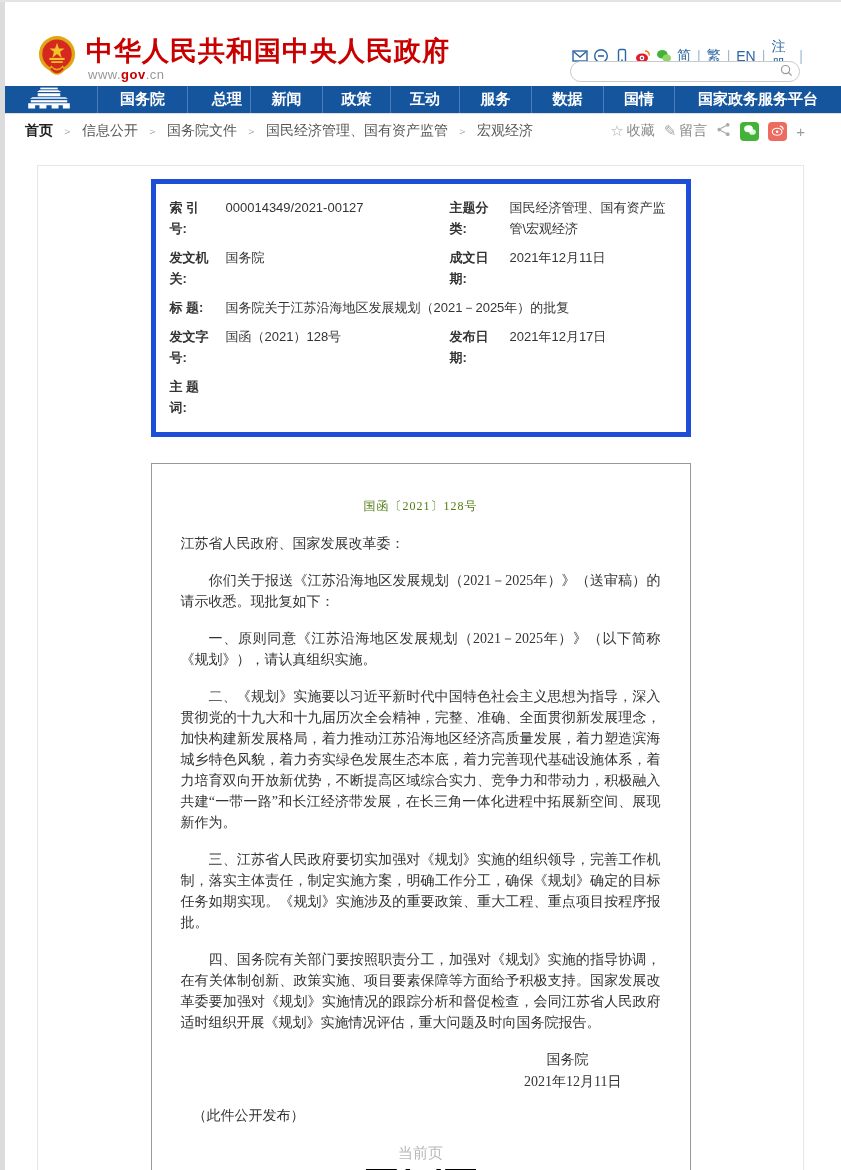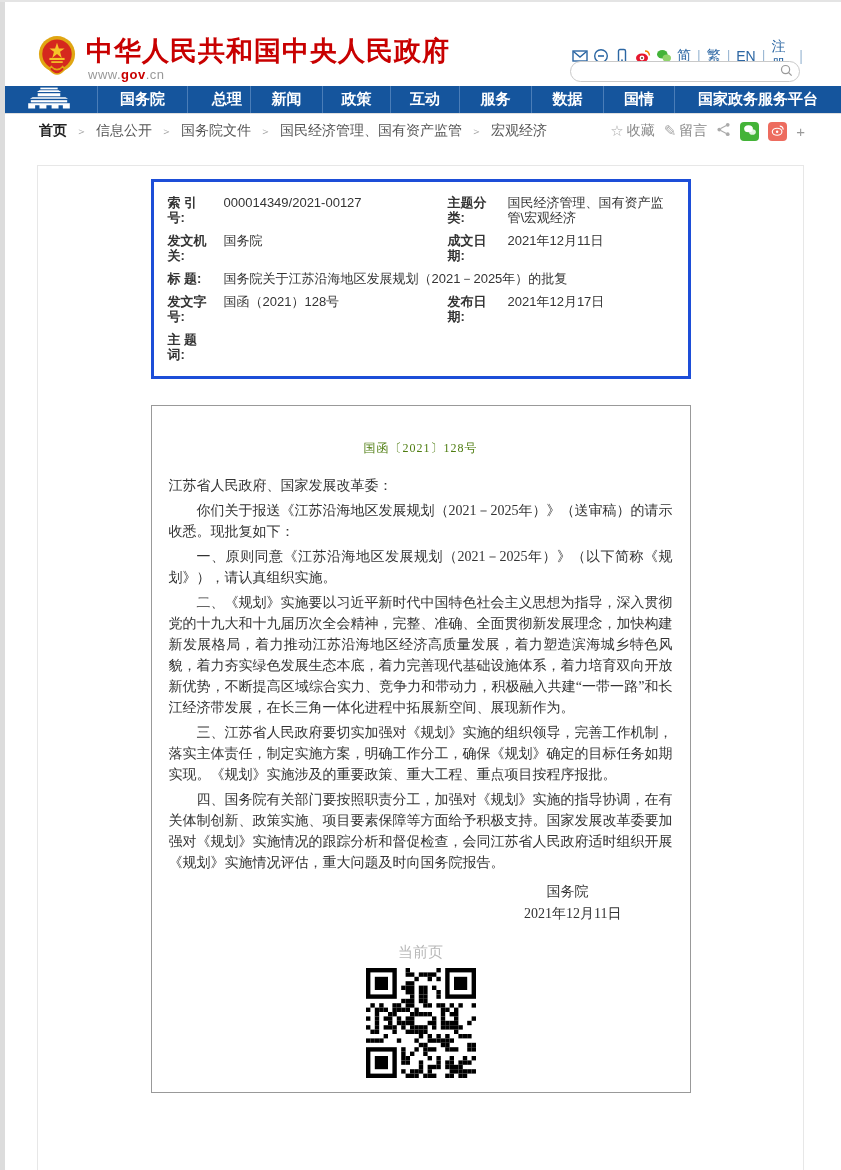--- a/index.html
+++ b/index.html
@@ -34,51 +34,51 @@
   .search-btn{width:20px;height:17px;border:none;background:transparent;cursor:pointer;padding:0 6px 0 0;}
 
   
   .nav{height:27px;background:var(--nav-blue);display:flex;align-items:stretch;}
   .nav-cell{display:flex;align-items:center;justify-content:center;color:#fff;font-size:15px;
     font-weight:bold;border-left:1px solid var(--nav-divider);cursor:pointer;white-space:nowrap;}
   .nav-cell:first-child{border-left:none;}
   .nav-under{height:1px;background:#dfdfdf;}
 
   
-  .crumbrow{height:34px;display:flex;align-items:center;padding:0 36px 0 15px;font-size:14px;margin-left:24px;}
+  .crumbrow{height:34px;display:flex;align-items:center;padding:0 36px 0 25px;font-size:14px;}
   .crumb{color:#555;cursor:pointer;}
   .crumb.home{color:#222;font-weight:bold;}
   .crumb-sep{color:#999;font-size:11px;margin:0 9px;}
   .crumb-actions{margin-left:auto;display:flex;align-items:center;gap:9px;color:#888;}
   .act{display:flex;align-items:center;gap:3px;cursor:pointer;color:#888;}
   .act .glyph{color:#aaa;font-size:15px;}
   .chip{width:19px;height:19px;border-radius:4px;display:flex;align-items:center;
     justify-content:center;cursor:pointer;}
   .chip.wechat{background:var(--wechat-green);}
   .chip.weibo{background:var(--weibo-red);}
   .plus{color:#999;font-size:15px;cursor:pointer;}
 
   
   .container{position:absolute;left:37px;top:165px;width:767px;height:1005px;
     border:1px solid #e7e7e7;border-bottom:none;background:#fff;overflow:hidden;}
 
   
-  .meta-card{width:540px;margin:13px auto 0;border:3px solid #1d4ed8;padding:9px 14px 10px;
-    display:grid;grid-template-columns:44px 212px 48px 1fr;column-gap:12px;font-size:13px;line-height:15px;}
+  .meta-card{width:540px;margin:13px auto 0;border:5px solid #1d4ed8;padding:9px 14px 10px;
+    display:grid;grid-template-columns:44px 212px 48px 1fr;column-gap:12px;font-size:13px;line-height:21px;}
   .meta-label{font-weight:bold;color:#333;word-break:break-all;padding:4px 0;}
   .meta-value{color:#333;padding:4px 0;}
   .span3{grid-column:2 / 5;}
 
   
   .doc-card{width:540px;margin:26px auto 0;border:1px solid #999;background:#fff;
     padding:27px 13px 14px;font-family:"Liberation Serif","DejaVu Serif",serif;color:#333;}
   .doc-title{text-align:center;font-size:21px;font-weight:bold;line-height:29px;}
   .doc-number{text-align:center;font-size:12px;color:#4d7c0f;margin-top:7px;letter-spacing:1px;}
   .doc-body{margin-top:18px;font-size:14px;line-height:21px;text-align:justify;}
-  .doc-body p{margin:4px;text-indent:2em;}
+  .doc-body p{margin:16px;text-indent:2em;}
   .doc-body p.salutation{text-indent:0;}
   .sig-name{text-align:right;padding-right:88px;margin-top:8px;font-size:14px;line-height:22px;}
   .sig-date{text-align:right;padding-right:55px;font-size:14px;line-height:22px;}
   .doc-note{margin-top:12px;font-size:14px;line-height:21px;text-indent:2em;}
   .qr-block{margin-top:16px;text-align:center;font-family:"Liberation Sans","DejaVu Sans",sans-serif;}
   .qr-caption{color:#b9b9b9;font-size:15px;line-height:22px;}
   .qr-img{width:110px;height:110px;margin:5px auto 0;}
 </style>
 </head>
 <body>
@@ -265,20 +265,21 @@
       <p class="salutation">江苏省人民政府、国家发展改革委：</p>
       <p>你们关于报送《江苏沿海地区发展规划（2021－2025年）》（送审稿）的请示收悉。现批复如下：</p>
       <p>一、原则同意《江苏沿海地区发展规划（2021－2025年）》（以下简称《规划》），请认真组织实施。</p>
       <p>二、《规划》实施要以习近平新时代中国特色社会主义思想为指导，深入贯彻党的十九大和十九届历次全会精神，完整、准确、全面贯彻新发展理念，加快构建新发展格局，着力推动江苏沿海地区经济高质量发展，着力塑造滨海城乡特色风貌，着力夯实绿色发展生态本底，着力完善现代基础设施体系，着力培育双向开放新优势，不断提高区域综合实力、竞争力和带动力，积极融入共建“一带一路”和长江经济带发展，在长三角一体化进程中拓展新空间、展现新作为。</p>
       <p>三、江苏省人民政府要切实加强对《规划》实施的组织领导，完善工作机制，落实主体责任，制定实施方案，明确工作分工，确保《规划》确定的目标任务如期实现。《规划》实施涉及的重要政策、重大工程、重点项目按程序报批。</p>
       <p>四、国务院有关部门要按照职责分工，加强对《规划》实施的指导协调，在有关体制创新、政策实施、项目要素保障等方面给予积极支持。国家发展改革委要加强对《规划》实施情况的跟踪分析和督促检查，会同江苏省人民政府适时组织开展《规划》实施情况评估，重大问题及时向国务院报告。</p>
     </div>
 
     <div class="sig-name">国务院</div>
     <div class="sig-date">2021年12月11日</div>
+    <div class="doc-note">（此件公开发布）</div>
 
     <div class="qr-block">
       <div class="qr-caption">当前页</div>
       <div class="qr-img"><svg width="110" height="110" viewBox="0 0 110 110" fill="#000">
             <rect x="39.6" y="0.0" width="4.4" height="4.4"></rect>
             <rect x="70.4" y="0.0" width="4.4" height="4.4"></rect>
             <rect x="39.6" y="4.4" width="4.4" height="4.4"></rect>
             <rect x="44.0" y="4.4" width="4.4" height="4.4"></rect>
             <rect x="52.8" y="4.4" width="4.4" height="4.4"></rect>
             <rect x="57.2" y="4.4" width="4.4" height="4.4"></rect>

